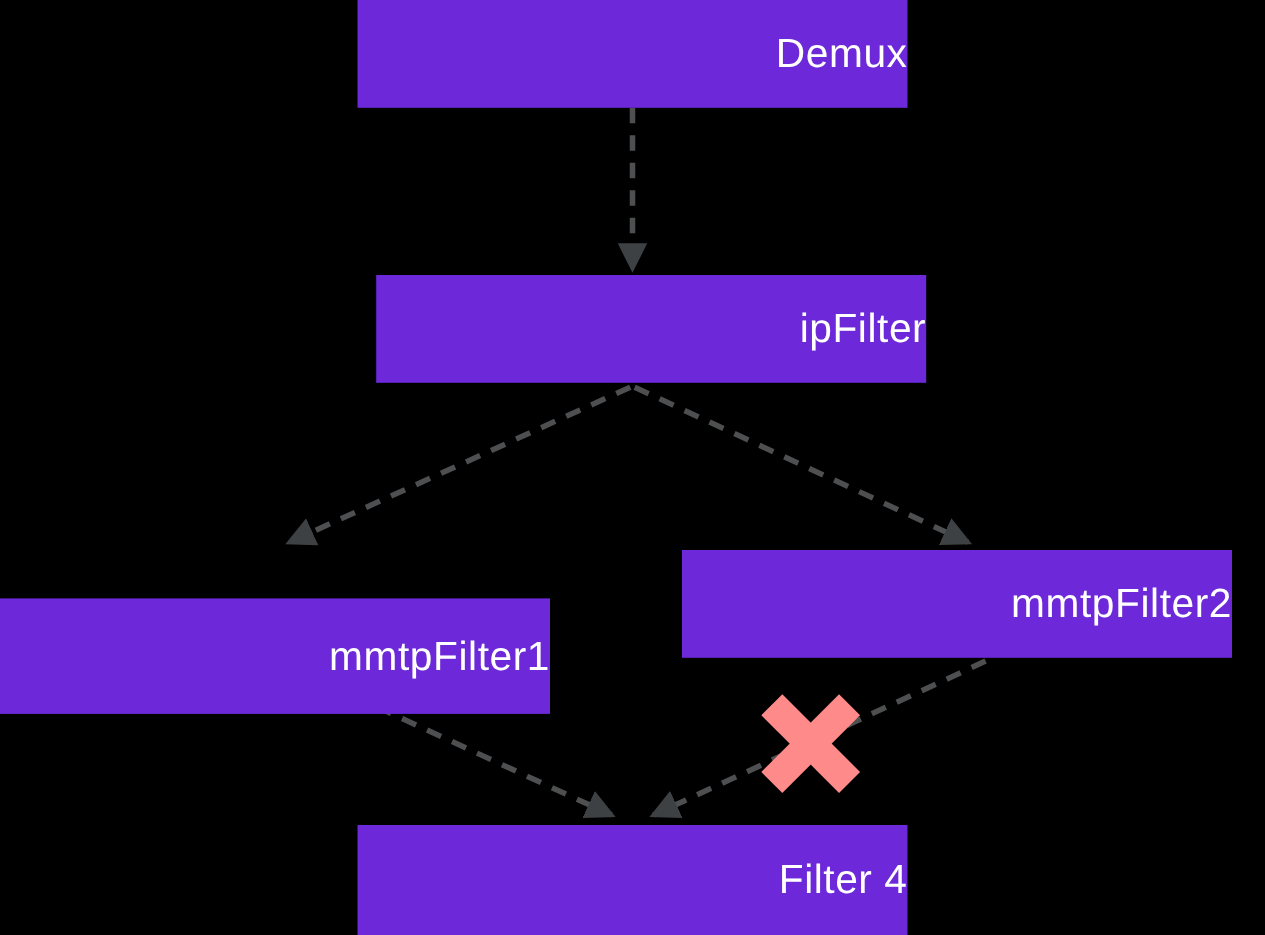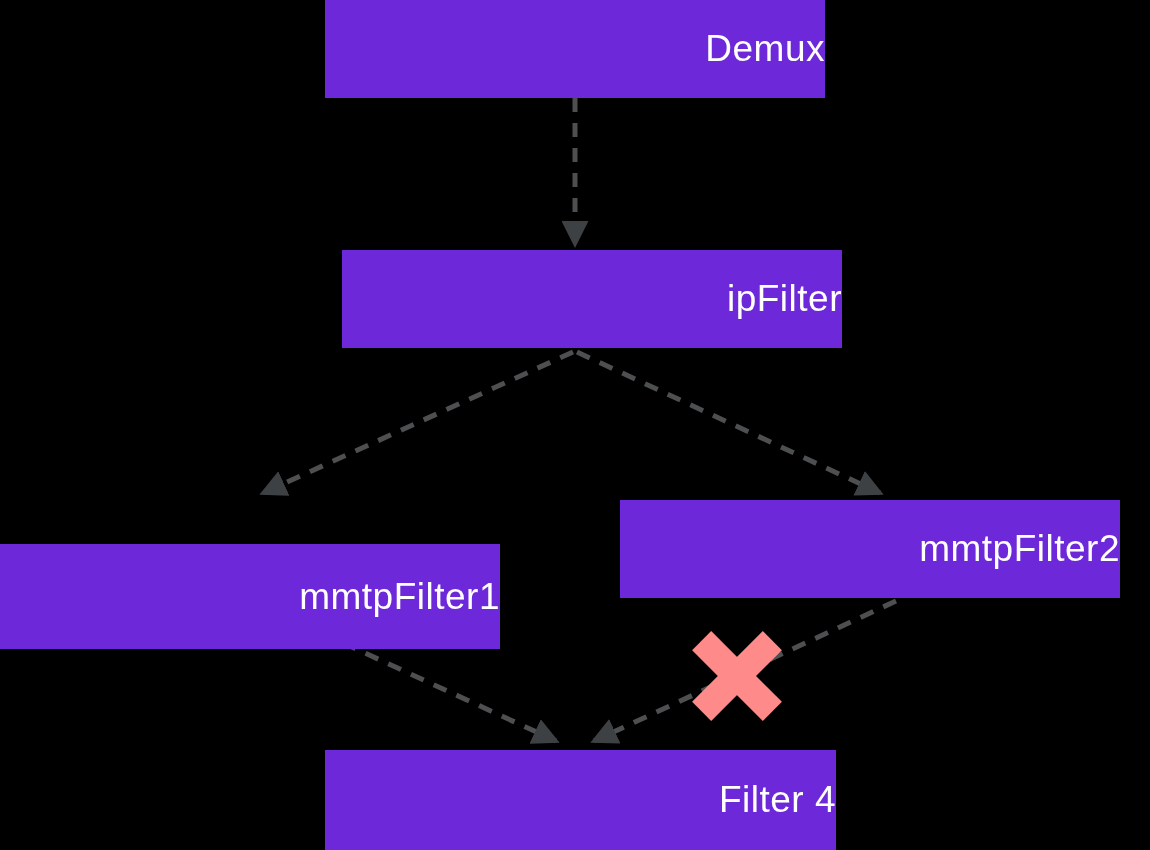--- a/index.html
+++ b/index.html
@@ -23,21 +23,21 @@
     align-items: center;
     justify-content: flex-end;
     font-size: 37px;
     font-weight: 400;
     letter-spacing: 0.5px;
   }
   #node-demux       { left: 325px; top: 0px;   width: 500px; height: 98px;  }
   #node-ipfilter    { left: 342px; top: 250px; width: 500px; height: 98px;  }
   #node-mmtpfilter1 { left: 0px;   top: 500px; width: 500px; height: 105px; margin-top: 44px;  }
   #node-mmtpfilter2 { left: 620px; top: 500px; width: 500px; height: 98px;  }
-  #node-filter4     { left: 325px; top: 750px; width: 500px; height: 100px; padding-left: 11px; }
+  #node-filter4     { left: 325px; top: 750px; width: 500px; height: 100px; }
   #edges-layer {
     position: absolute;
     left: 0; top: 0;
     width: 1150px;
     height: 850px;
     pointer-events: none;
   }
   .edge {
     stroke: #4D4F51;
     stroke-width: 5;

